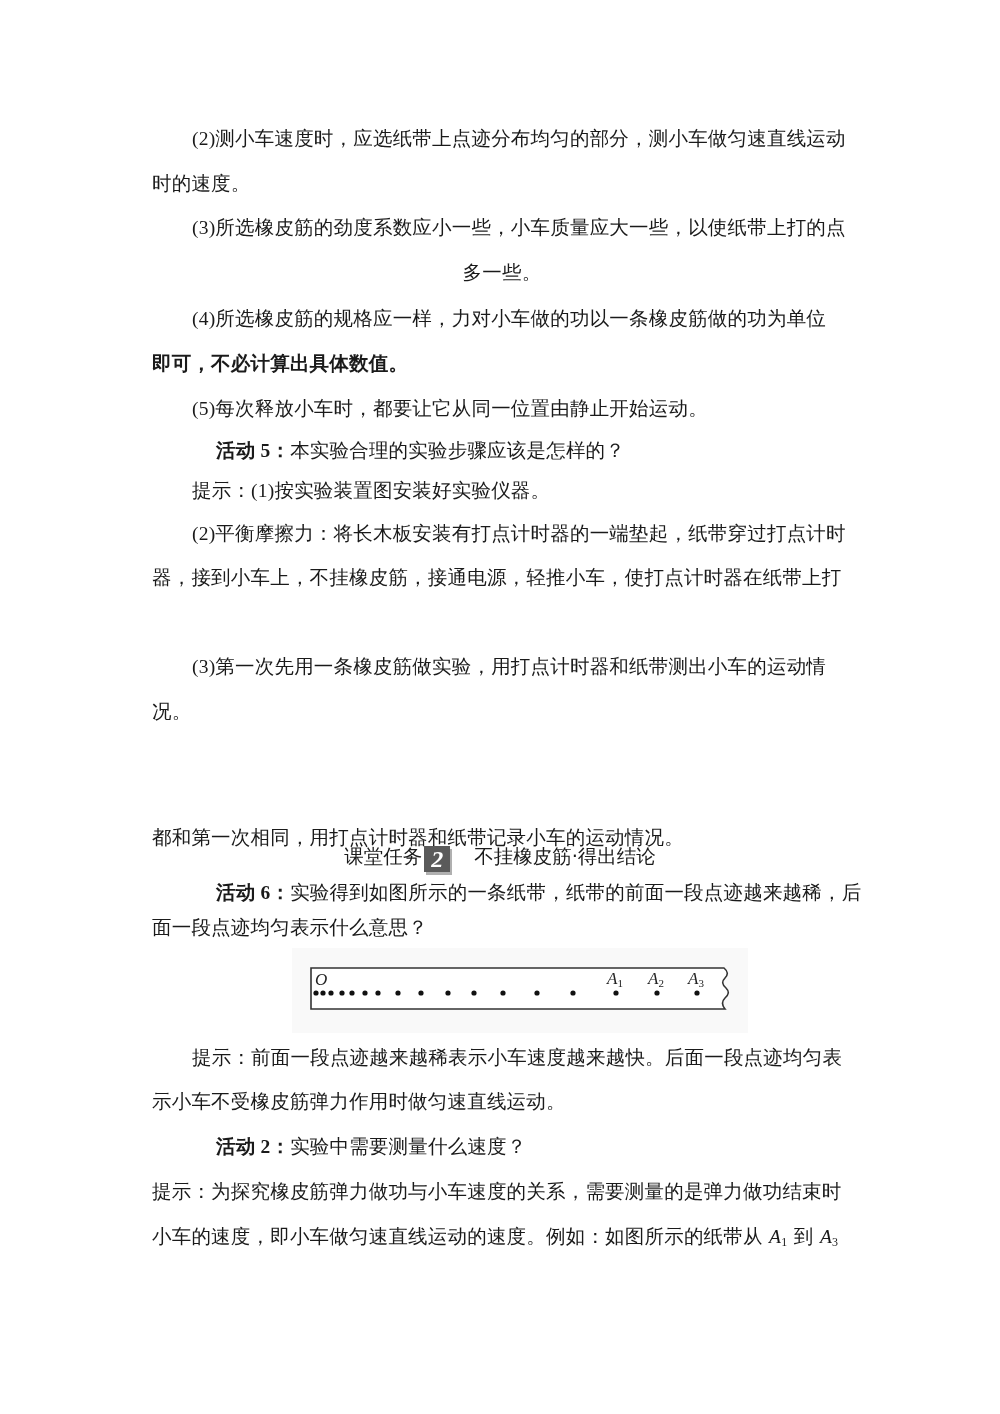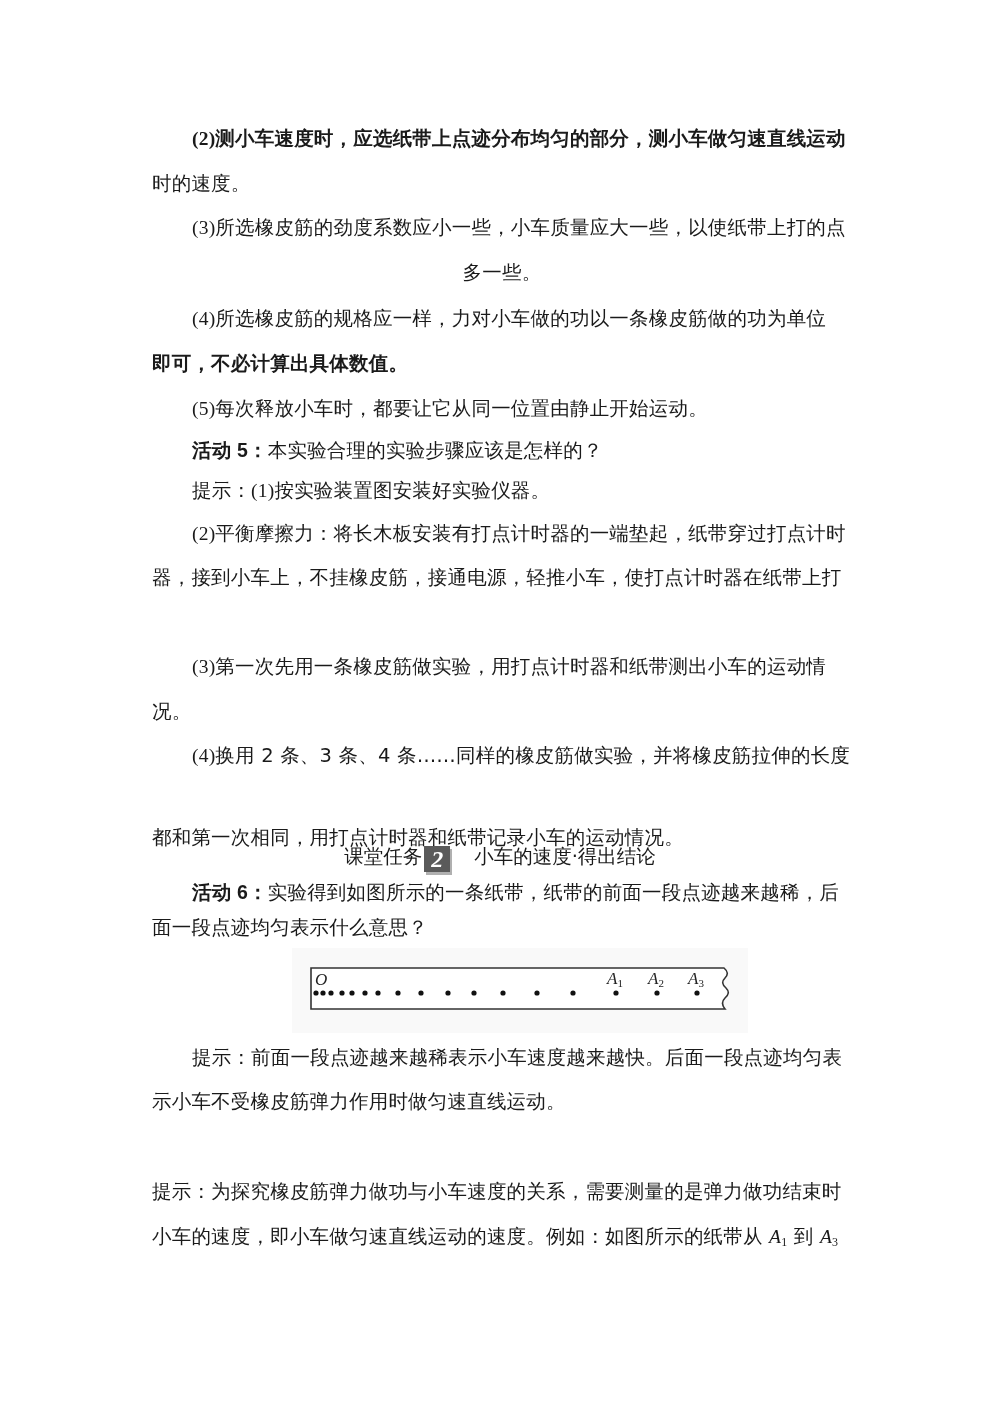--- a/index.html
+++ b/index.html
@@ -6,21 +6,21 @@
   body { width: 1000px; height: 1414px; position: relative; overflow: hidden; color: #1a1a1a; }
   .page { position: absolute; left: 0; top: 0; width: 1000px; height: 1414px; }
   .line {
     position: absolute; left: 152px; width: 700px;
     font-family: "DejaVu Sans", "Liberation Sans", sans-serif;
     font-size: 19.5px; line-height: 24px; white-space: nowrap;
     letter-spacing: 0.2px;
   }
   .indent { left: 192px; width: 660px; }
   .serif { font-family: Liberation Sans, sans-serif; }
-  .lbl { font-family: Liberation Sans, sans-serif; font-weight: bold; }
+  .lbl { font-family: Liberation Serif, serif; font-weight: bold; margin-left: 24px; }
   .num { font-family: "Liberation Serif", "DejaVu Serif", serif; }
   .ital { font-family: "Liberation Serif", "DejaVu Serif", serif; font-style: italic; }
   .title {
     position: absolute; left: 0; width: 1000px; top: 844px; text-align: center;
     font-family: "DejaVu Sans", "Liberation Sans", sans-serif; font-size: 19.5px; line-height: 26px;
   }
   .badge {
     display: inline-block; width: 26px; height: 26px; background: #5a5a5a; color: #fff;
     font-family: "Liberation Serif", serif; font-style: italic; font-weight: bold; font-size: 24px;
     line-height: 26px; text-align: center; vertical-align: -4px; margin: 0 24px 0 2px;
@@ -28,45 +28,44 @@
   }
   .figure { position: absolute; left: 292px; top: 948px; width: 456px; height: 85px; background: #f9f9f9; }
   .figure svg { position: absolute; left: 0; top: 0; }
   sub { font-size: 12px; vertical-align: -3px; }
 </style>
 </head>
 <body>
 
 <div class="page">
 
-  <div class="line indent" style="top:127px;font-weight:bold;"><span class="num">(2)</span><span>测小车速度时，应选纸带上点迹分布均匀的部分，测小车做匀速直线运动</span></div>
+  <div class="line indent" style="top:127px;"><span class="num">(2)</span><span>测小车速度时，应选纸带上点迹分布均匀的部分，测小车做匀速直线运动</span></div>
   <div class="line" style="top:172px;">时的速度。</div>
 
   <div class="line indent" style="top:216px;"><span class="num">(3)</span><span>所选橡皮筋的劲度系数应小一些，小车质量应大一些，以使纸带上打的点</span></div>
   <div class="line" style="top:261px;text-align:center;">多一些。</div>
 
   <div class="line indent" style="top:307px;"><span class="num">(4)</span><span>所选橡皮筋的规格应一样，力对小车做的功以一条橡皮筋做的功为单位</span></div>
   <div class="line" style="top:352px;font-weight:bold;">即可，不必计算出具体数值。</div>
 
   <div class="line indent" style="top:397px;"><span class="num">(5)</span><span>每次释放小车时，都要让它从同一位置由静止开始运动。</span></div>
 
   <div class="line indent" style="top:438px;"><span class="lbl">活动 5：</span><span class="serif">本实验合理的实验步骤应该是怎样的？</span></div>
 
   <div class="line indent" style="top:478px;"><span class="serif">提示：</span><span class="num">(1)</span><span>按实验装置图安装好实验仪器。</span></div>
 
   <div class="line indent" style="top:522px;"><span class="num">(2)</span><span>平衡摩擦力：将长木板安装有打点计时器的一端垫起，纸带穿过打点计时</span></div>
   <div class="line" style="top:566px;">器，接到小车上，不挂橡皮筋，接通电源，轻推小车，使打点计时器在纸带上打</div>
 
   <div class="line indent" style="top:655px;"><span class="num">(3)</span><span>第一次先用一条橡皮筋做实验，用打点计时器和纸带测出小车的运动情</span></div>
   <div class="line" style="top:700px;">况。</div>
 
-  <div class="line indent" style="top:744px;"><span class="num">(4)</span><span>换用 2 条、3 条、4 条……同样的橡皮筋做实验，并将橡皮筋拉伸的长度</span></div>
   <div class="line" style="top:826px;">都和第一次相同，用打点计时器和纸带记录小车的运动情况。</div>
 
-  <div class="title"><span>课堂任务</span><span class="badge">2</span><span>小车的速度·得出结论</span></div>
+  <div class="title"><span>课堂任务</span><span class="badge">2</span><span>不挂橡皮筋·得出结论</span></div>
 
   <div class="line indent" style="top:880px;"><span class="lbl">活动 6：</span><span class="serif">实验得到如图所示的一条纸带，纸带的前面一段点迹越来越稀，后</span></div>
   <div class="line serif" style="top:915px;">面一段点迹均匀表示什么意思？</div>
 
   <div class="figure">
     <svg id="tape-svg" width="456" height="85" viewBox="292 948 456 85">
       <path d="M311 968 L724 968 Q730 973 725 978 Q720 983 726 988 Q731 993 725 998 Q720 1003 725 1009 L311 1009 Z" fill="#ffffff" stroke="#333" stroke-width="1.6"></path>
       <text id="lbl-o" x="315" y="985" font-family="Liberation Serif, serif" font-style="italic" font-size="17" fill="#222">O</text>
       <g id="dots">
           <circle cx="316" cy="993" r="2.6" fill="#111"></circle>
@@ -91,17 +90,18 @@
           <text x="607" y="984" font-family="Liberation Serif, serif" font-size="17" fill="#222"><tspan font-style="italic">A</tspan><tspan font-size="11" dy="3">1</tspan></text>
           <text x="648" y="984" font-family="Liberation Serif, serif" font-size="17" fill="#222"><tspan font-style="italic">A</tspan><tspan font-size="11" dy="3">2</tspan></text>
           <text x="688" y="984" font-family="Liberation Serif, serif" font-size="17" fill="#222"><tspan font-style="italic">A</tspan><tspan font-size="11" dy="3">3</tspan></text>
         </g>
     </svg>
   </div>
 
   <div class="line indent" style="top:1046px;"><span>提示：</span><span>前面一段点迹越来越稀表示小车速度越来越快。后面一段点迹均匀表</span></div>
   <div class="line" style="top:1090px;">示小车不受橡皮筋弹力作用时做匀速直线运动。</div>
 
+  <div class="line indent" style="top:1134px;"><span class="lbl">活动 2：</span><span class="serif">实验中需要测量什么速度？</span></div>
 
   <div class="line" style="top:1180px;"><span>提示：</span><span>为探究橡皮筋弹力做功与小车速度的关系，需要测量的是弹力做功结束时</span></div>
   <div class="line" style="top:1225px;"><span>小车的速度，即小车做匀速直线运动的速度。例如：如图所示的纸带从 </span><span class="ital">A</span><sub class="num">1</sub><span> 到 </span><span class="ital">A</span><sub class="num">3</sub></div>
 
 </div>
 
 </body></html>

